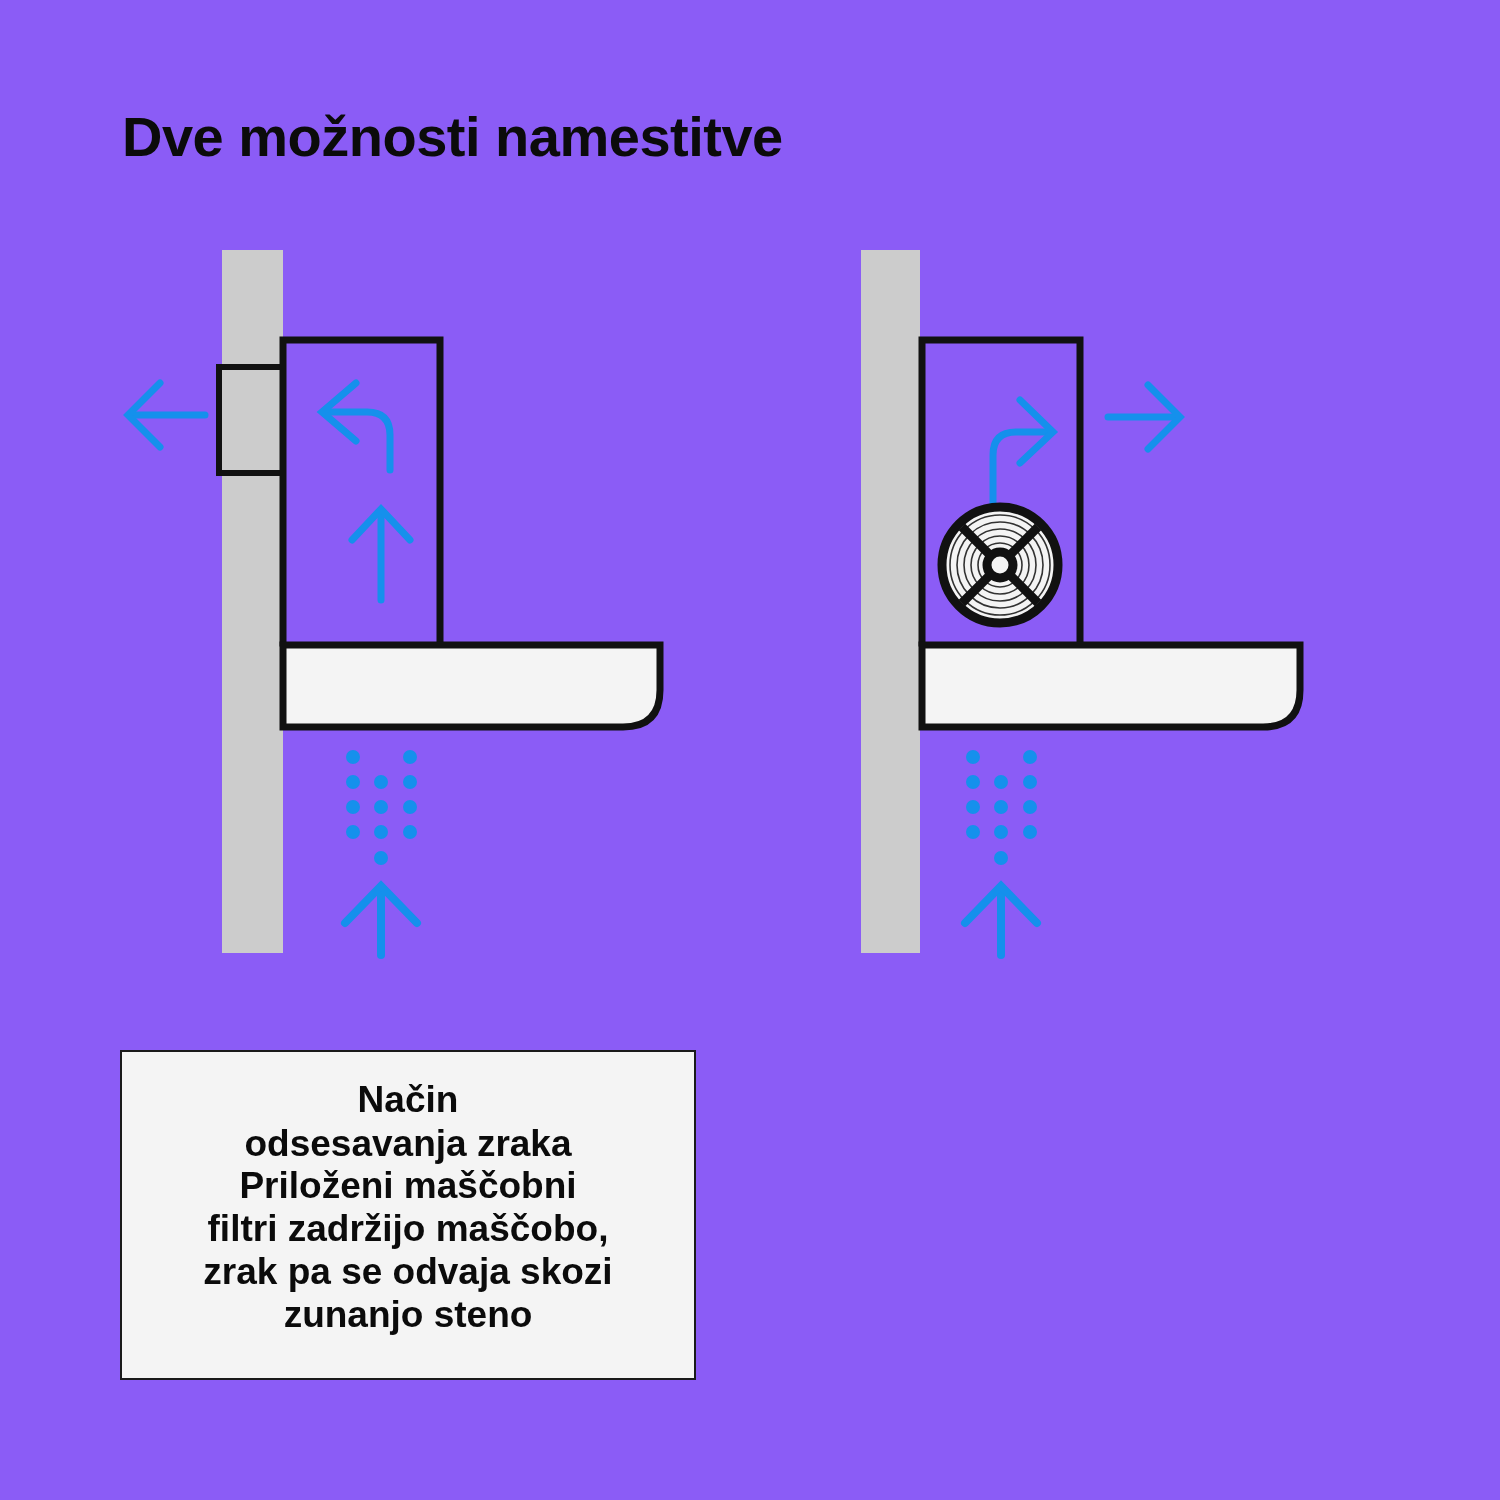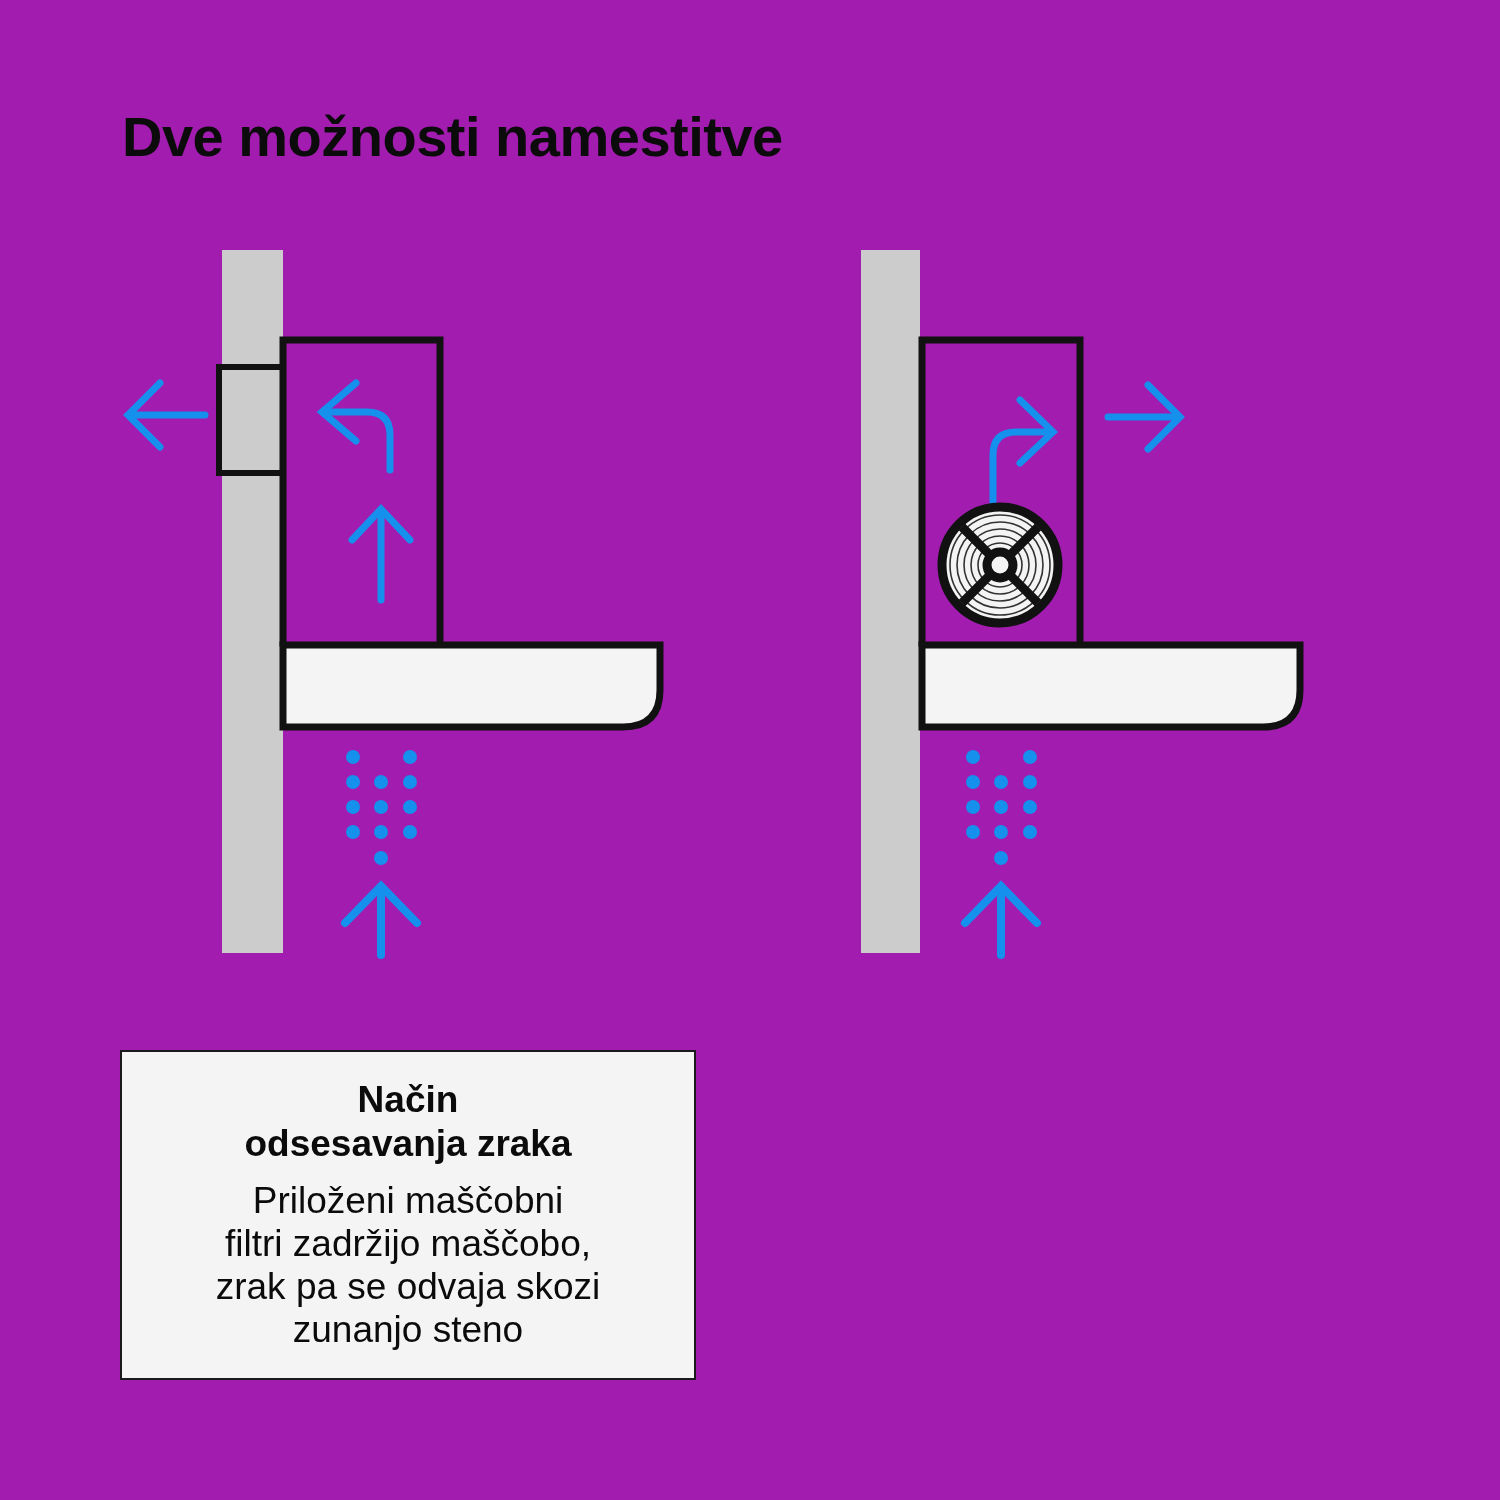--- a/index.html
+++ b/index.html
@@ -5,21 +5,21 @@
 <style>
   html, body {
     margin: 0;
     padding: 0;
     background: #f4f4f4;
   }
   #canvas {
     position: relative;
     width: 1500px;
     height: 1500px;
-    background: #a21caf;
+    background: #8b5cf6;
     overflow: hidden;
     font-family: "Liberation Sans", sans-serif;
   }
 
   
   #page-title {
     position: absolute;
     left: 122px;
     top: 106px;
     width: 1000px;
@@ -51,26 +51,26 @@
     text-align: center;
   }
   #caption-box-left  { left: 120px;  top: 1050px; width: 576px; height: 330px; }
   #caption-box-right { left: 806px;  top: 1050px; width: 578px; height: 330px; }
 
   .caption-title {
     font-size: 37px;
     font-weight: 700;
     line-height: 1.18;
     color: #0b0b0b;
-    margin: 0 0 15px 0;
+    margin: 0 0 0 0;
     white-space: pre-line;
   }
   .caption-body {
     font-size: 37px;
-    font-weight: 400;
+    font-weight: 700;
     line-height: 1.16;
     color: #0b0b0b;
     margin: 0;
     white-space: pre-line;
   }
 </style>
 </head>
 <body>
 
 <div id="canvas">

